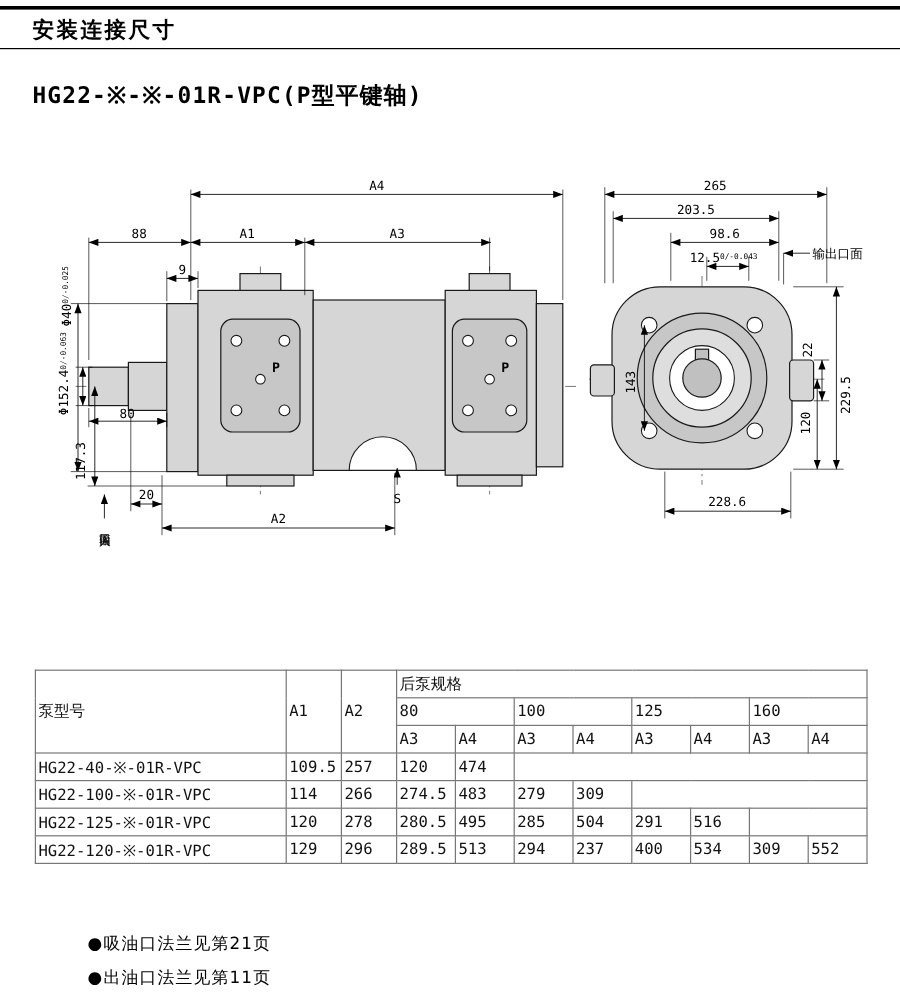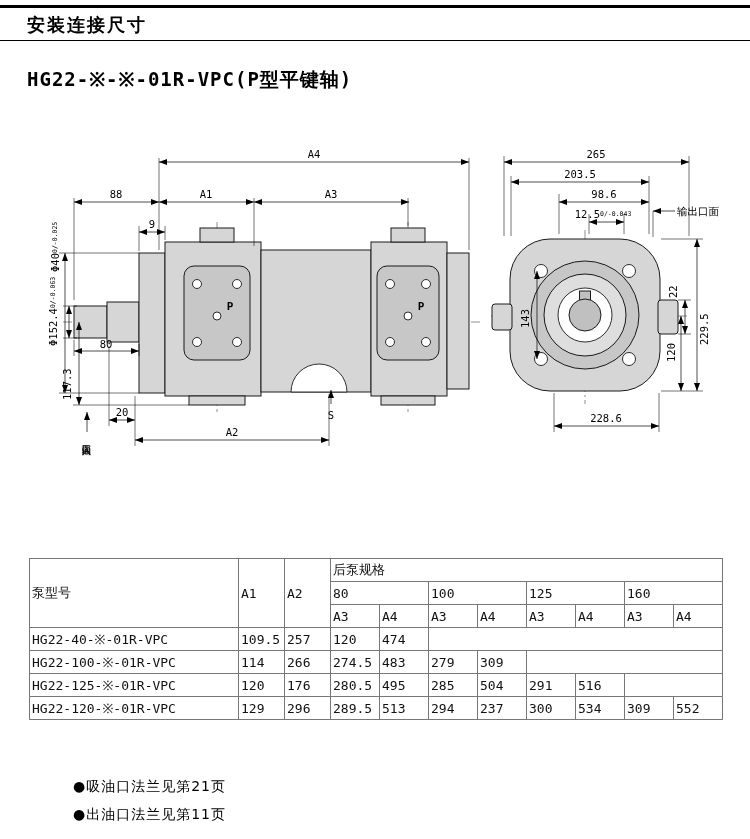--- a/index.html
+++ b/index.html
@@ -265,38 +265,38 @@
     <td>266</td>
     <td>274.5</td>
     <td>483</td>
     <td>279</td>
     <td>309</td>
     <td colspan="4"></td>
   </tr>
   <tr>
     <td>HG22-125-※-01R-VPC</td>
     <td>120</td>
-    <td>176</td>
+    <td>278</td>
     <td>280.5</td>
     <td>495</td>
     <td>285</td>
     <td>504</td>
     <td>291</td>
     <td>516</td>
     <td colspan="2"></td>
   </tr>
   <tr>
     <td>HG22-120-※-01R-VPC</td>
     <td>129</td>
     <td>296</td>
     <td>289.5</td>
     <td>513</td>
     <td>294</td>
     <td>237</td>
-    <td>300</td>
+    <td>400</td>
     <td>534</td>
     <td>309</td>
     <td>552</td>
   </tr>
 </tbody>
   </table>
 
 <div class="note note-1">●吸油口法兰见第21页</div>
 <div class="note note-2">●出油口法兰见第11页</div>
 

